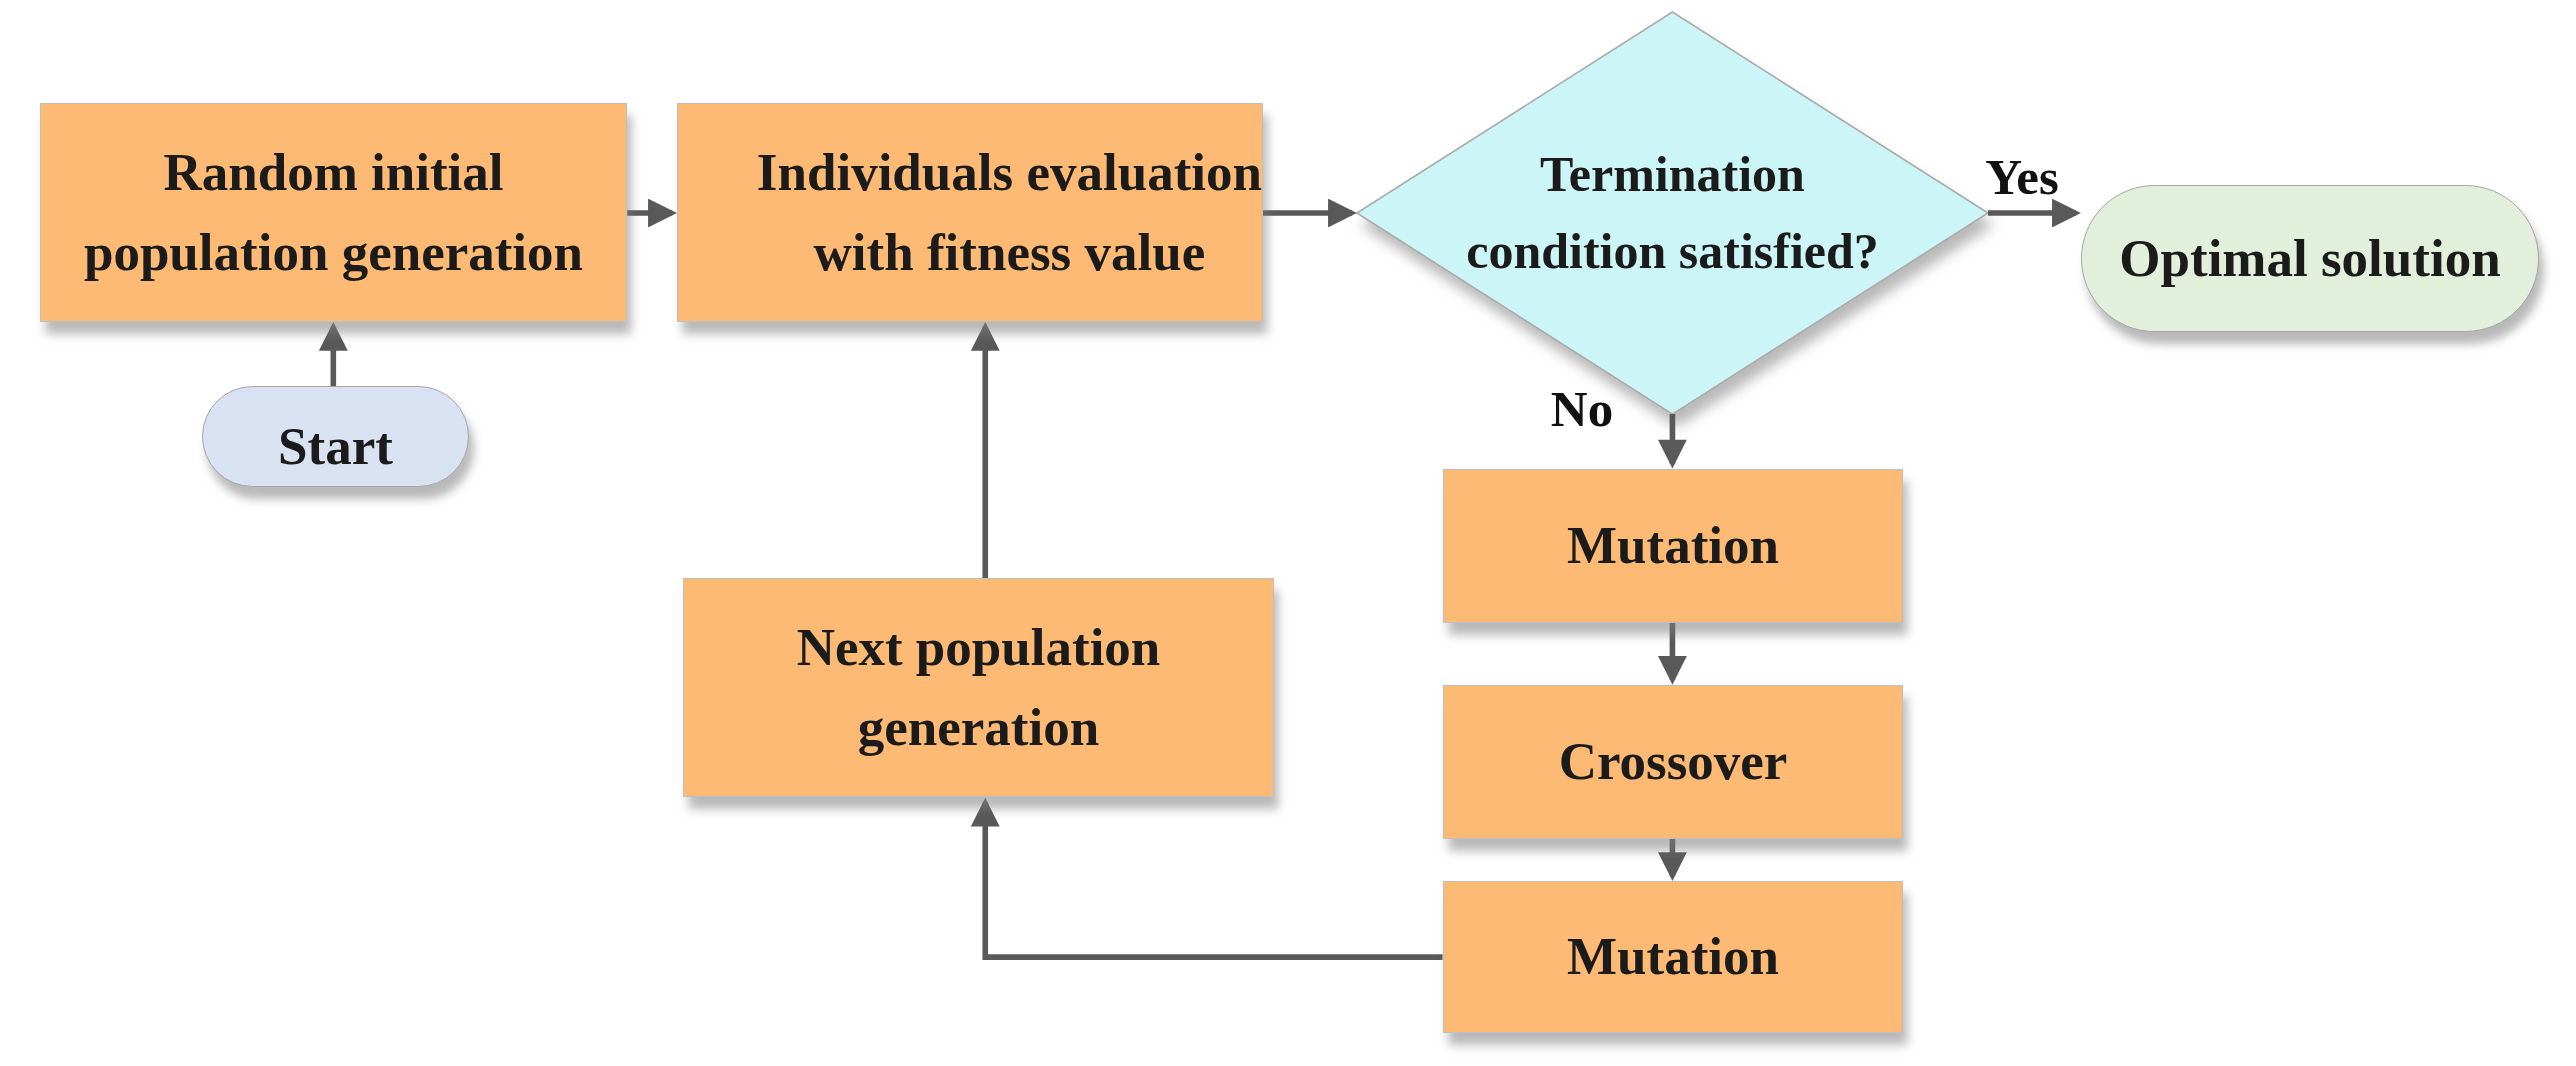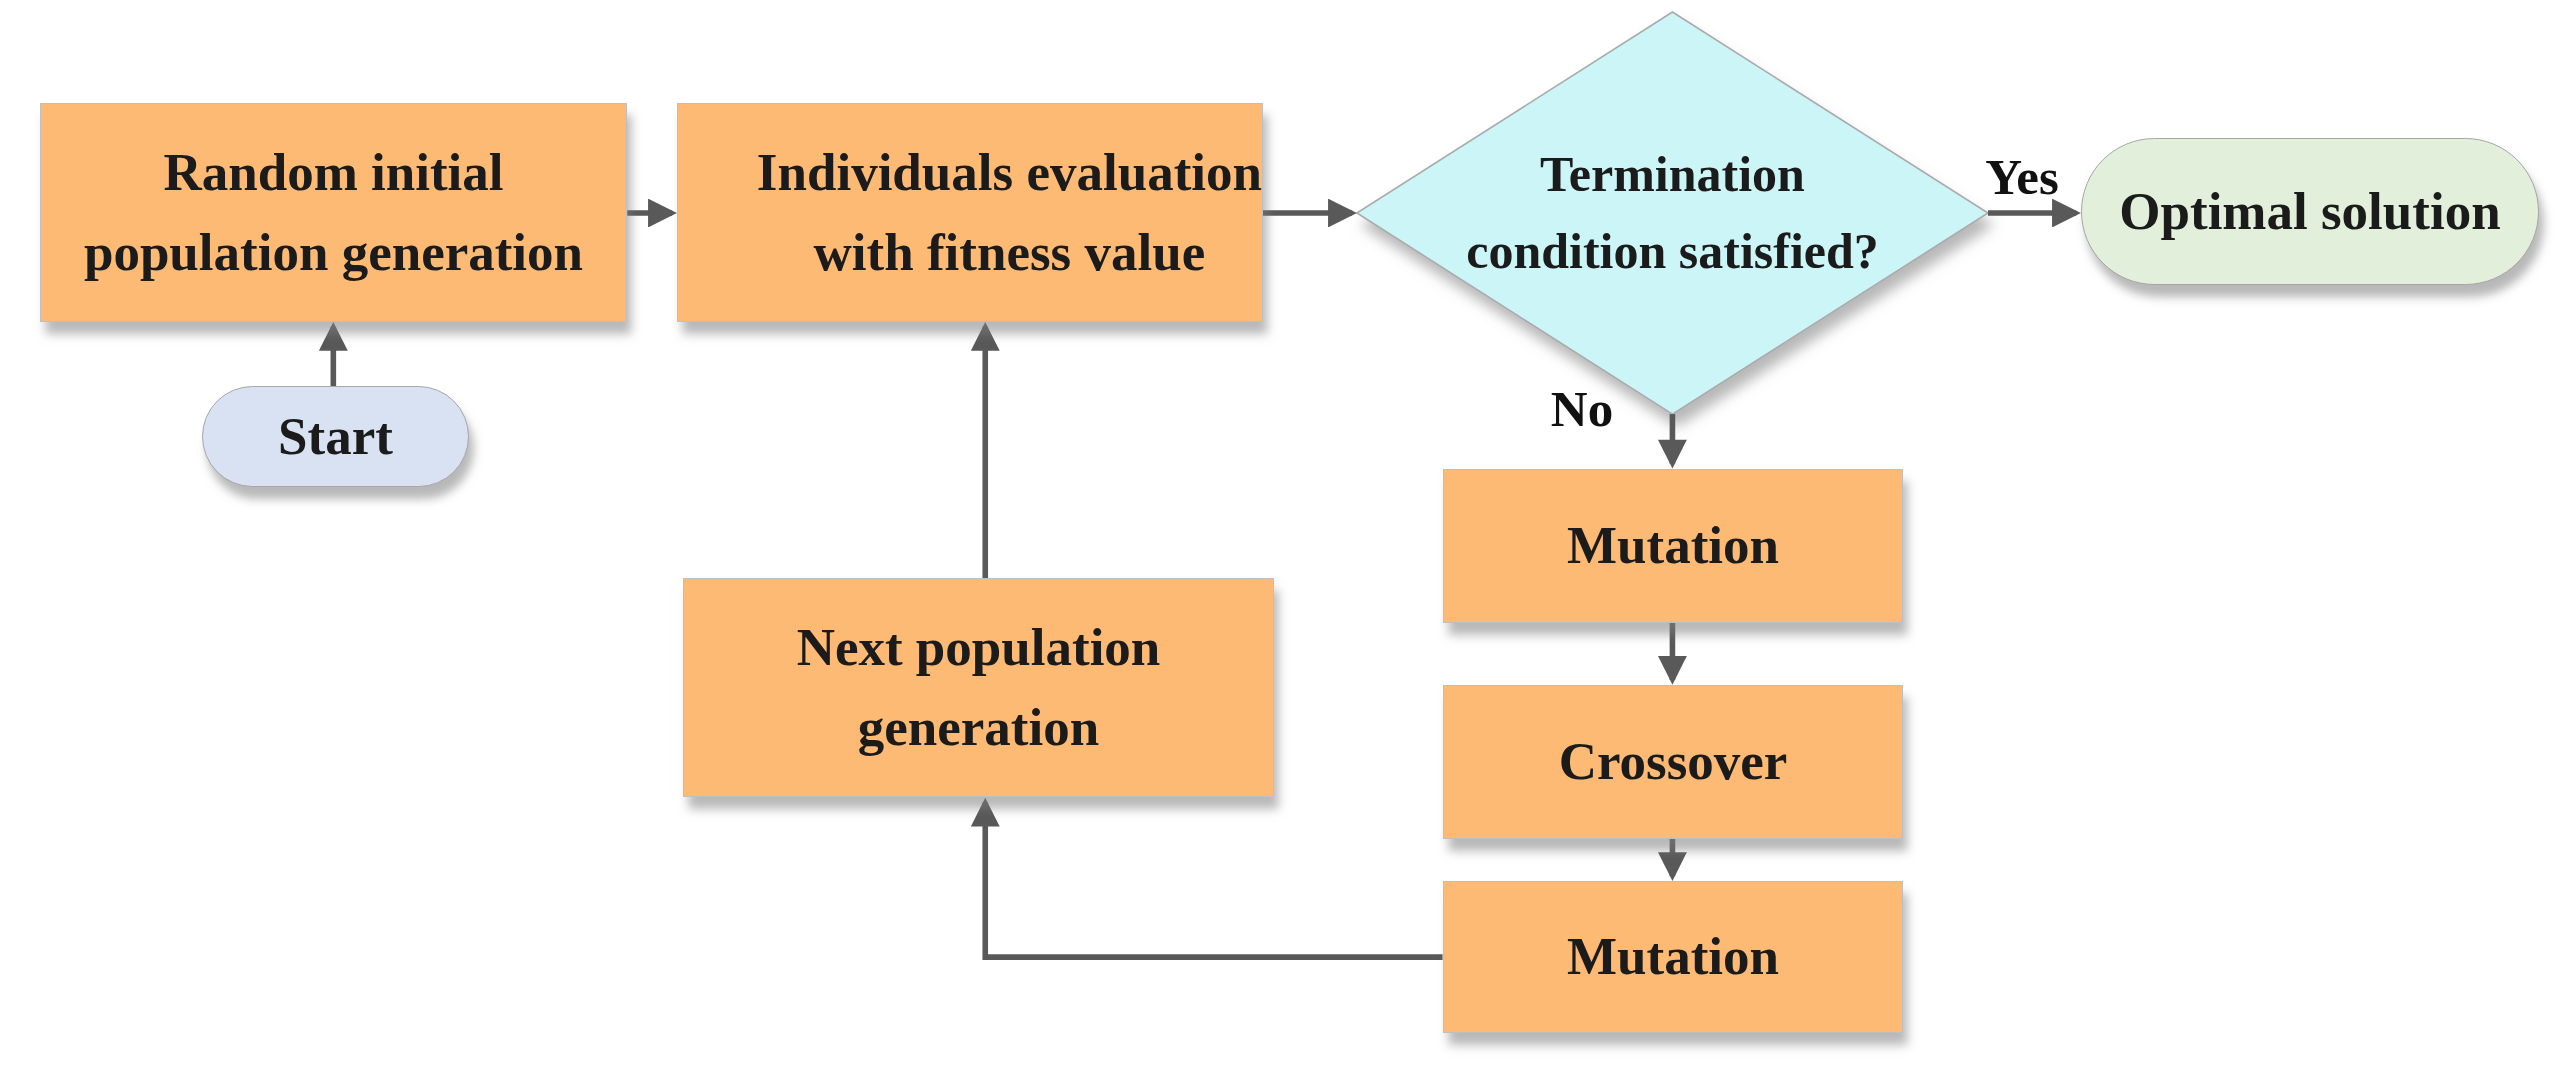--- a/index.html
+++ b/index.html
@@ -26,22 +26,22 @@
   }
   .process{
     background:#fdba74;
     border:1.6px solid #BFBFBF;
     box-shadow:4.8px 12px 9.6px rgba(125,125,125,.55);
   }
   .terminator{
     border:1.6px solid #A6A6A6;
     box-shadow:4.8px 12px 9.6px rgba(125,125,125,.55);
   }
-  .terminator.start{ background:#D9E2F3; border-radius:51px; }
-  .terminator.end{ background:#E2EFDA; border-radius:74px; }
+  .terminator.start{ background:#D9E2F3; border-radius:51px;align-items:flex-end; }
+  .terminator.end{ background:#E2EFDA; border-radius:74px;margin-top:47px; }
   .decision-label{
     position:absolute;
     display:flex;
     align-items:center;
     justify-content:center;
     text-align:center;
     font-weight:bold;
     color:#1b1b1b;
     font-size:50px;
     line-height:1.55;

